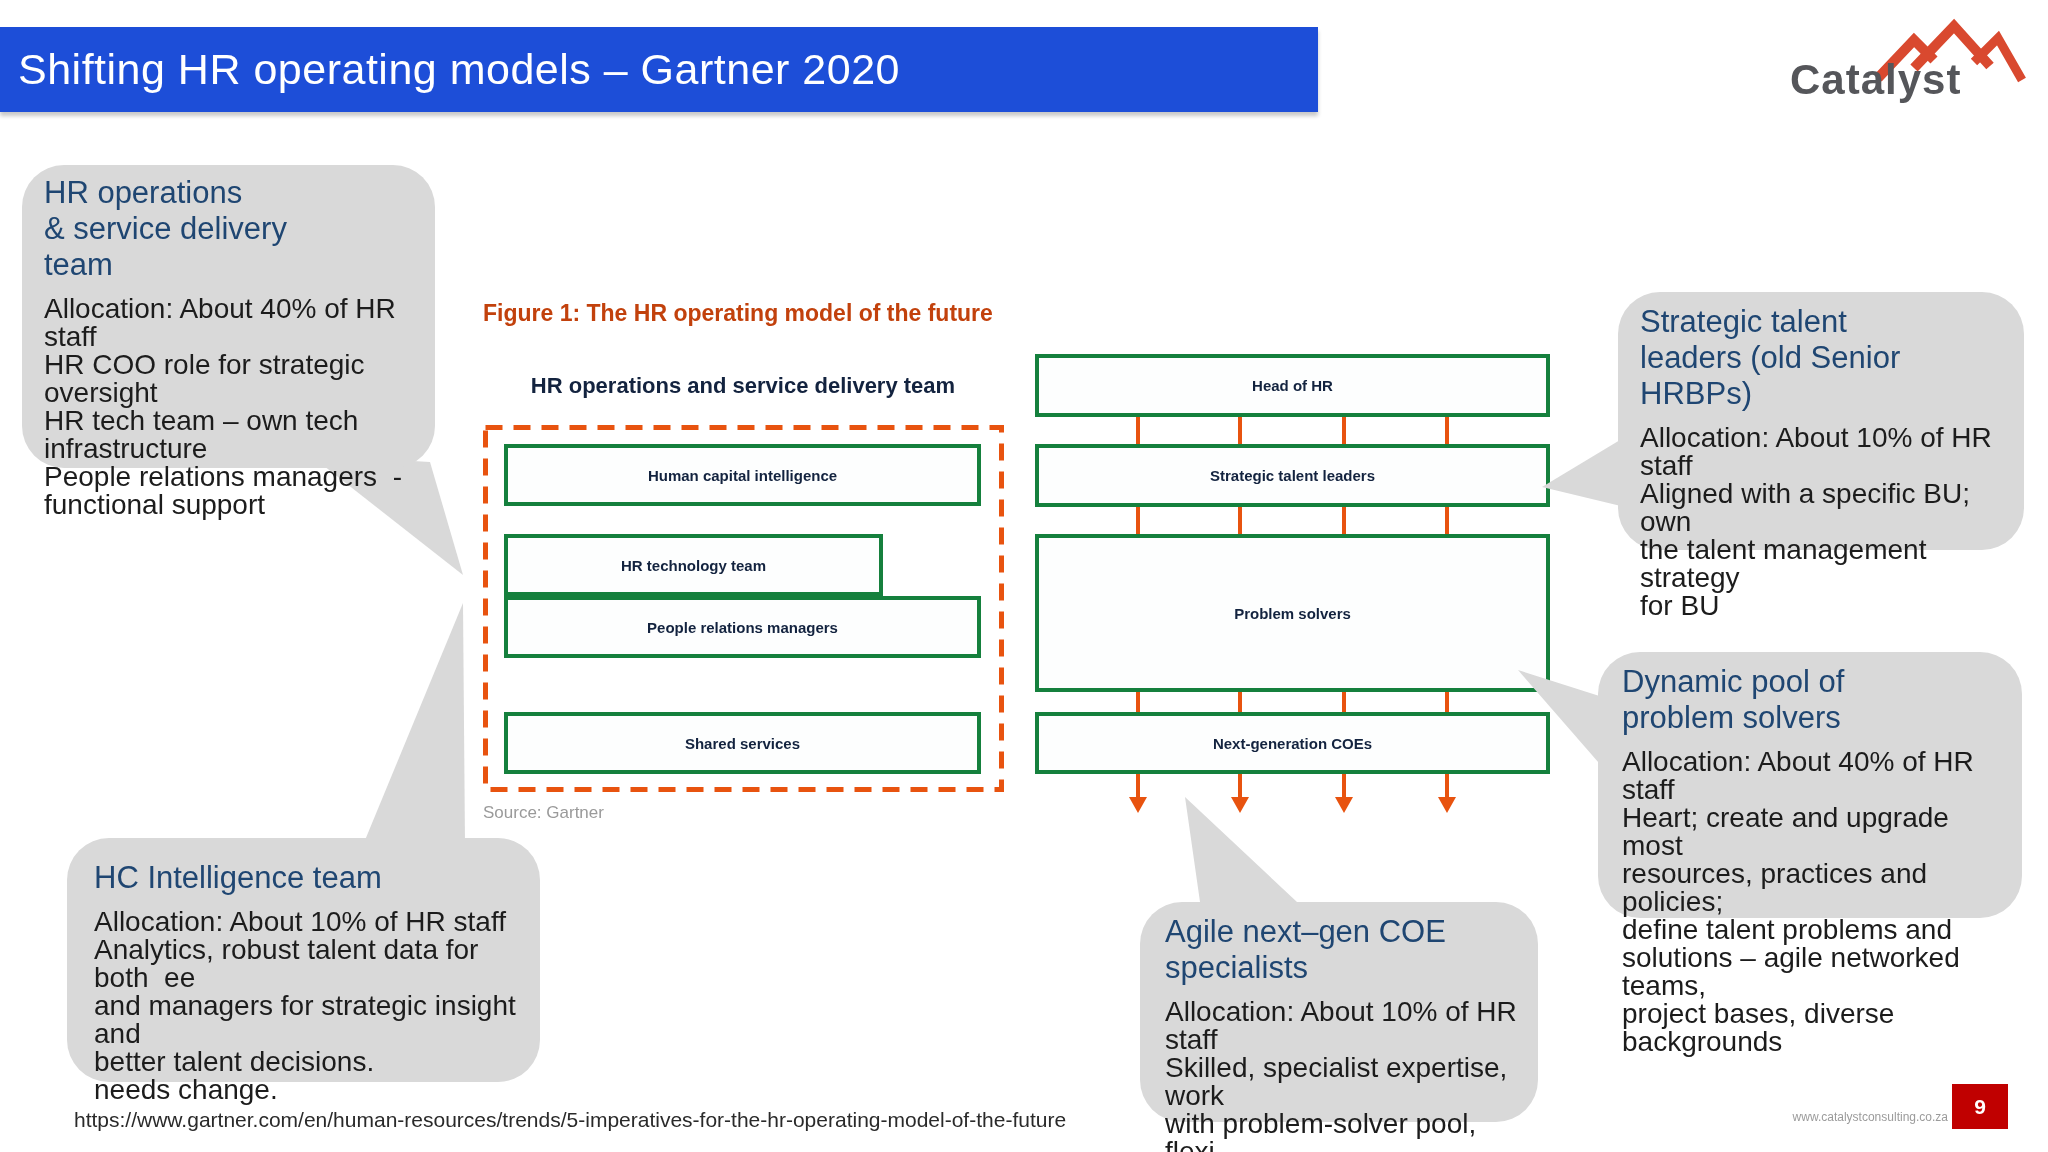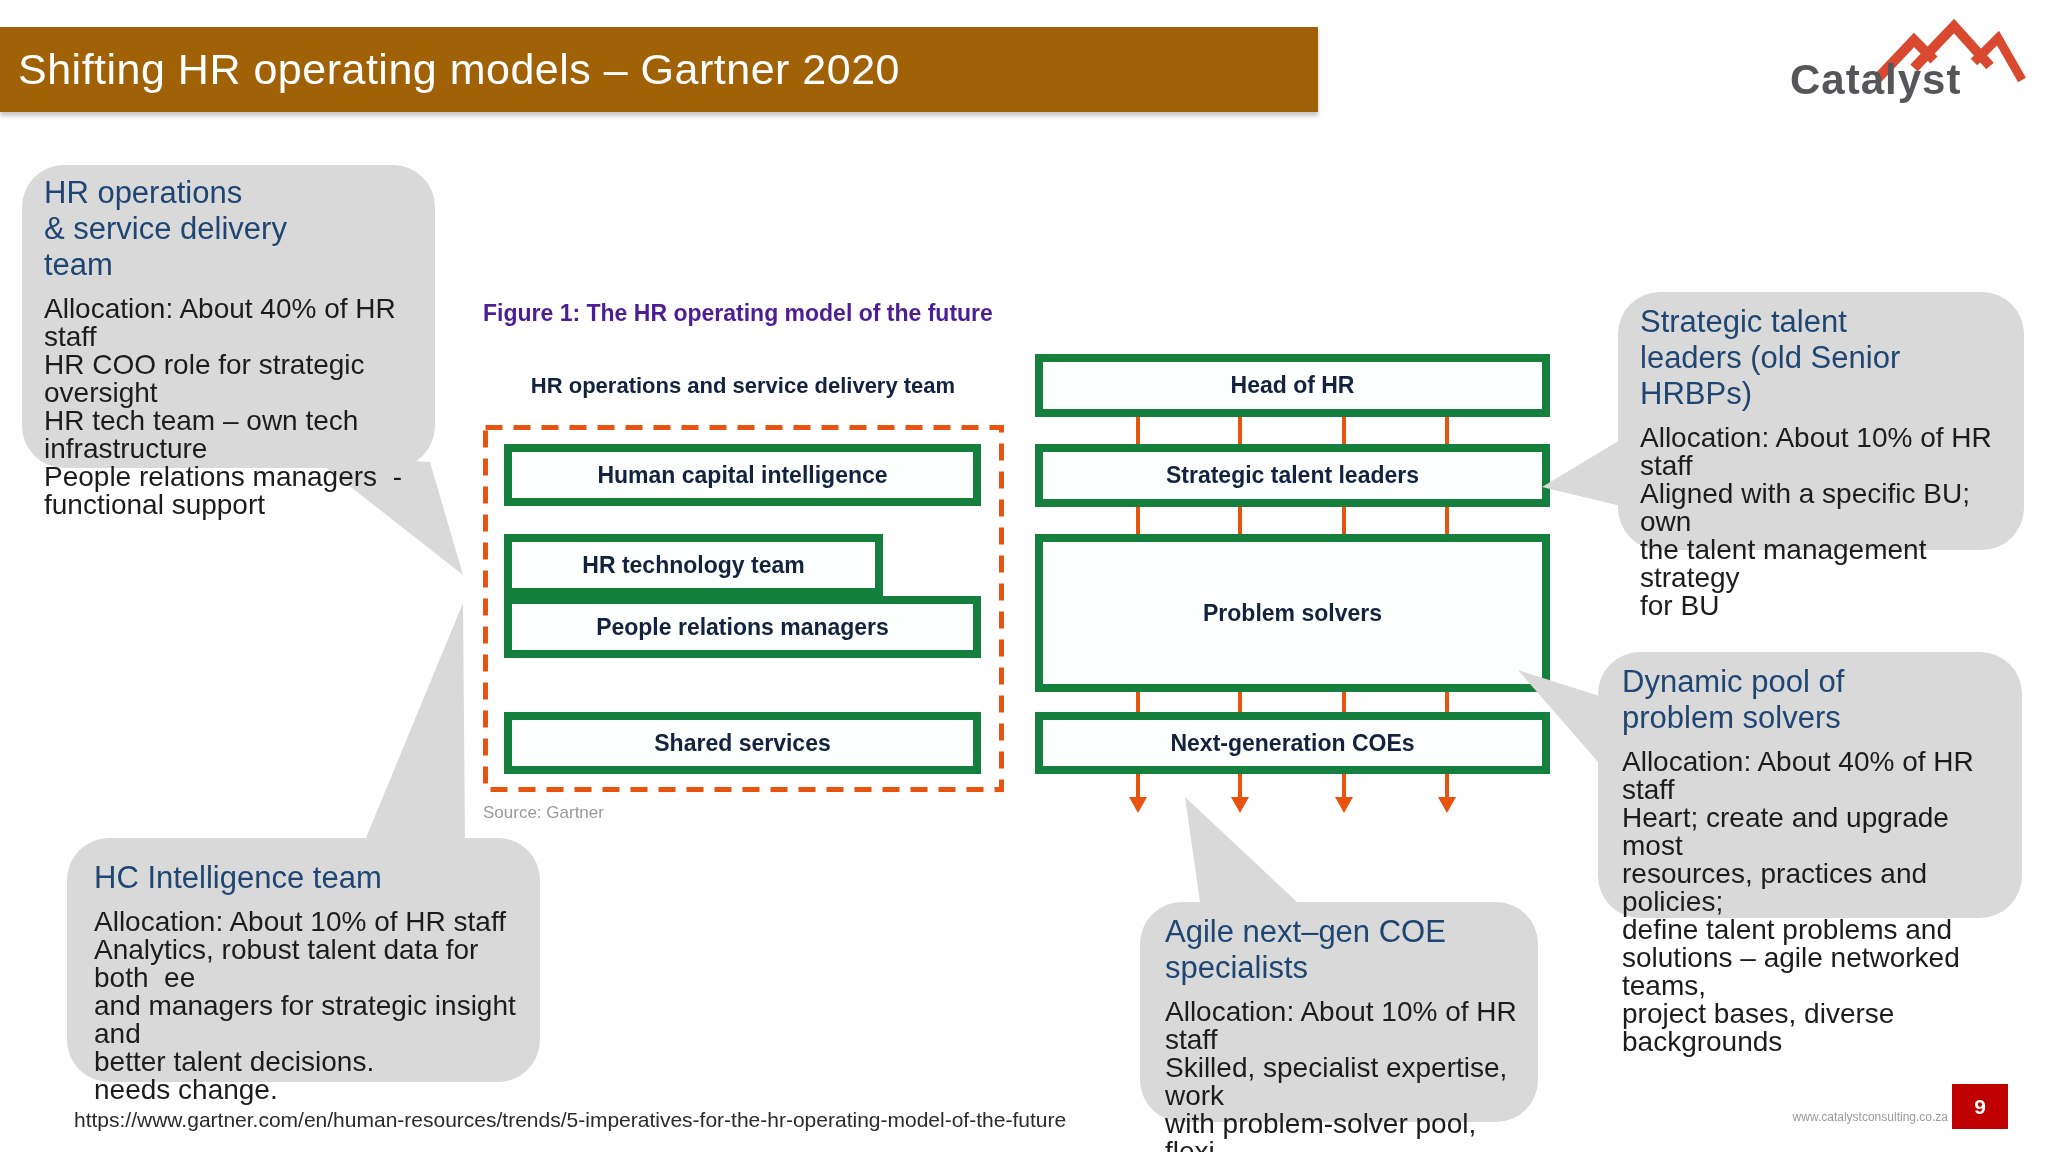--- a/index.html
+++ b/index.html
@@ -5,21 +5,21 @@
   html,body{margin:0;padding:0;}
   body{
     width:2048px;height:1152px;position:relative;overflow:hidden;
     background:#ffffff;
     font-family:"Liberation Sans", sans-serif;
   }
   .abs{position:absolute;}
 
   
   .titlebar{
-    left:0;top:27px;width:1318px;height:85px;background:#a16207;
+    left:0;top:27px;width:1318px;height:85px;background:#1d4ed8;
     box-shadow:0 4px 4px rgba(0,0,0,0.22);
     display:flex;align-items:center;z-index:3;
   }
   .titlebar .t{
     color:#ffffff;font-size:43px;font-weight:500;padding-left:18px;
     letter-spacing:0.5px;white-space:nowrap;
   }
 
   
   .logo-word{left:1790px;top:56px;color:#55565A;font-size:42px;font-weight:bold;letter-spacing:1px;z-index:3;}
@@ -31,29 +31,29 @@
     padding:0;box-sizing:border-box;
   }
   .bubble .bt{
     color:#1F4672;font-size:31px;line-height:36px;white-space:pre-wrap;
   }
   .bubble .bb{
     color:#1c1c1c;font-size:28px;line-height:28px;white-space:pre-wrap;margin-top:12px;
   }
 
   
-  .fig-title{left:483px;top:300px;color:#4c1d95;font-size:23px;font-weight:bold;z-index:0;}
+  .fig-title{left:483px;top:300px;color:#c2410c;font-size:23px;font-weight:bold;z-index:0;}
   .col-header{
     left:483px;top:373px;width:520px;text-align:center;
     color:#13233F;font-size:22px;font-weight:bold;z-index:0;
   }
   .dbox{
-    border:8px solid #15803d;background:#FDFEFE;box-sizing:border-box;
+    border:4px solid #15803d;background:#FDFEFE;box-sizing:border-box;
     display:flex;align-items:center;justify-content:center;
-    color:#13233F;font-size:23px;font-weight:bold;z-index:0;text-align:center;
+    color:#13233F;font-size:15px;font-weight:bold;z-index:0;text-align:center;
   }
   .source{left:483px;top:803px;color:#9A9A9A;font-size:17px;z-index:0;}
 
   .svg-layer{left:0;top:0;z-index:1;pointer-events:none;}
 
   
   .footer-url{left:74px;top:1108px;color:#2a2a2a;font-size:21px;z-index:3;}
   .site-url{right:100px;top:1110px;color:#9B9B9B;font-size:12px;z-index:3;}
   .pagebox{
     left:1952px;top:1084px;width:56px;height:45px;background:#C00000;

